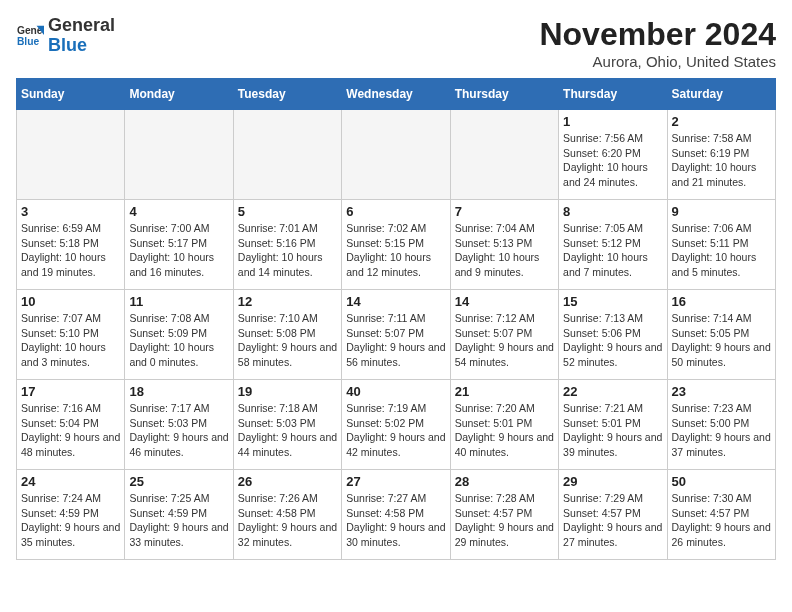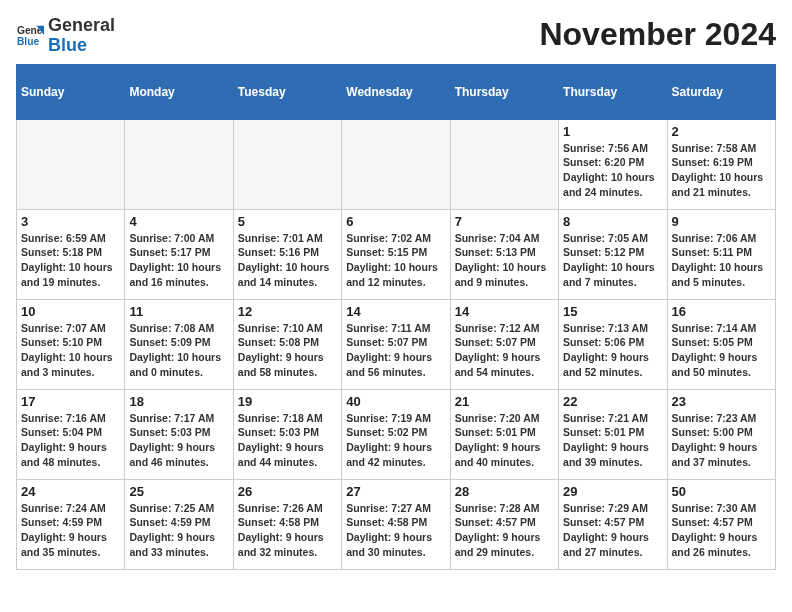--- a/index.html
+++ b/index.html
@@ -46,21 +46,21 @@
       color: #444;
     }
     .calendar {
       width: 100%;
       border-collapse: collapse;
       font-size: 11px;
     }
     .calendar th {
       background: #2e6db4;
       color: #fff;
-      padding: 20px 4px;
+      padding: 8px 4px;
       text-align: left;
       font-size: 12px;
       font-weight: bold;
       border: 1px solid #2e6db4;
     }
     .calendar td {
       border: 1px solid #ccc;
       vertical-align: top;
       padding: 4px;
       height: 90px;
@@ -73,21 +73,20 @@
     .day-number {
       font-weight: bold;
       font-size: 13px;
       margin-bottom: 2px;
       color: #222;
     }
     .day-info {
       font-size: 10.5px;
       color: #333;
       line-height: 1.4;
-      font-weight: bold;
     }
     .calendar tr:nth-child(even) td:not(.empty) {
       background: #fff;
     }
     .week-row td {
       background: #fff;
     }
     .week-row.alt-row td {
       background: #f0f4fa;
     }
@@ -104,20 +103,21 @@
     </svg>
     <div>
       <div class="logo-text">
         <span class="logo-general">General</span><br>
         <span class="logo-blue">Blue</span>
       </div>
     </div>
   </div>
   <div class="title-area">
     <div class="month-title">November 2024</div>
+    <div class="location">Aurora, Ohio, United States</div>
   </div>
 </div>
 
 <table class="calendar">
   <thead>
     <tr>
     <th>Sunday</th>
         <th>Monday</th>
         <th>Tuesday</th>
         <th>Wednesday</th>

